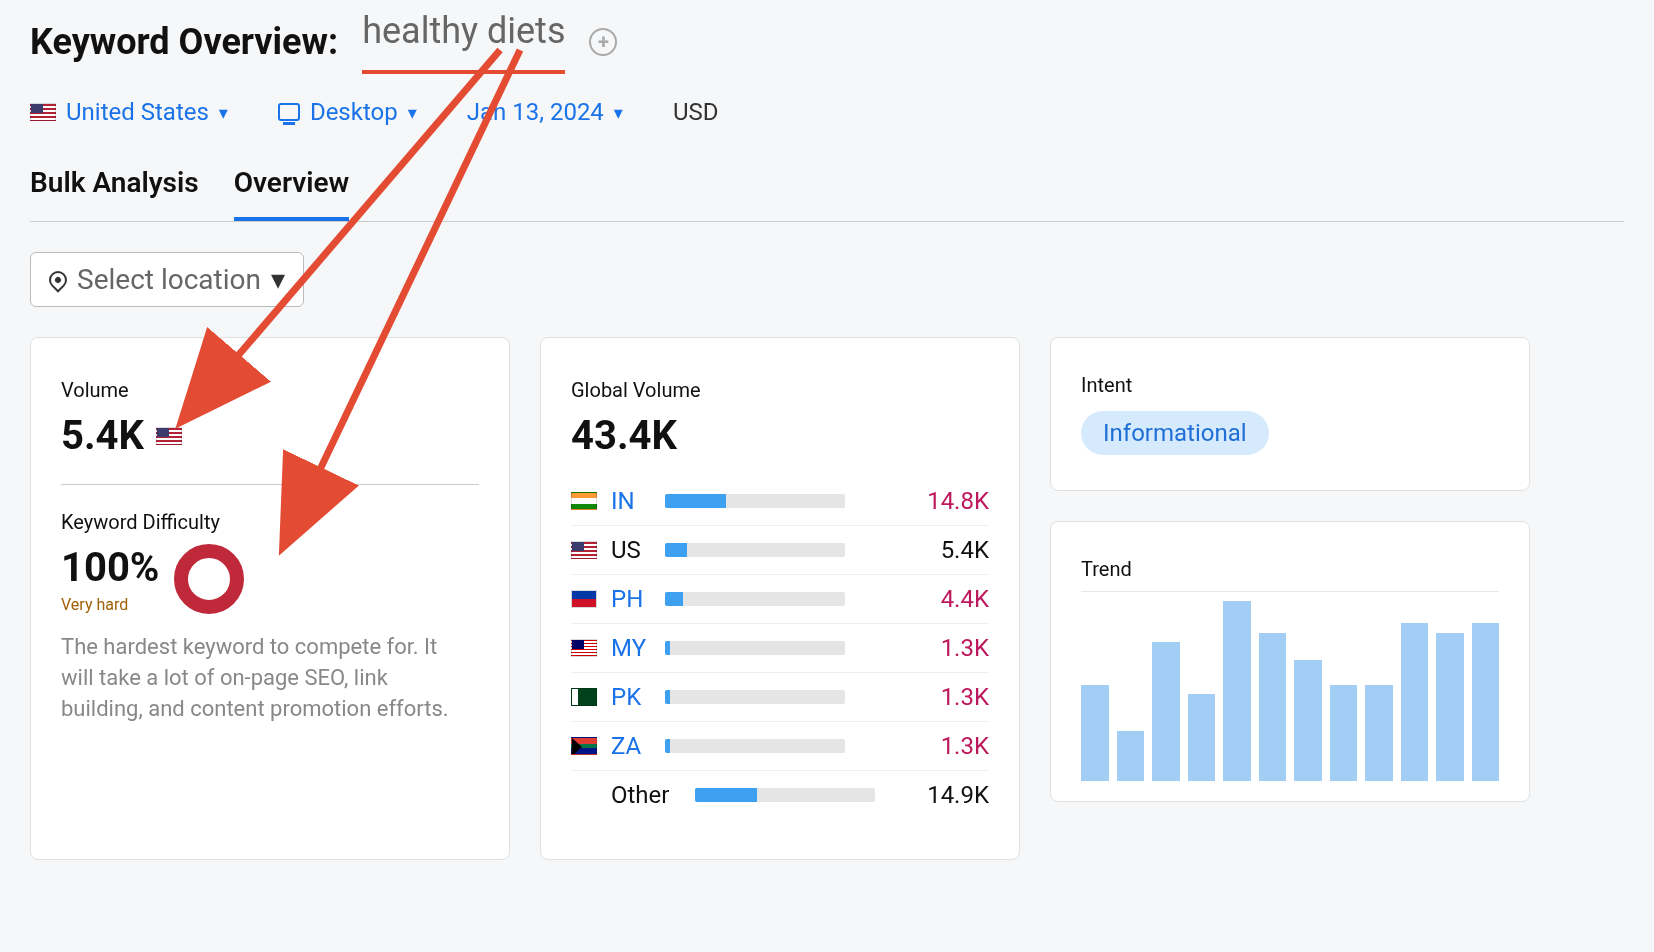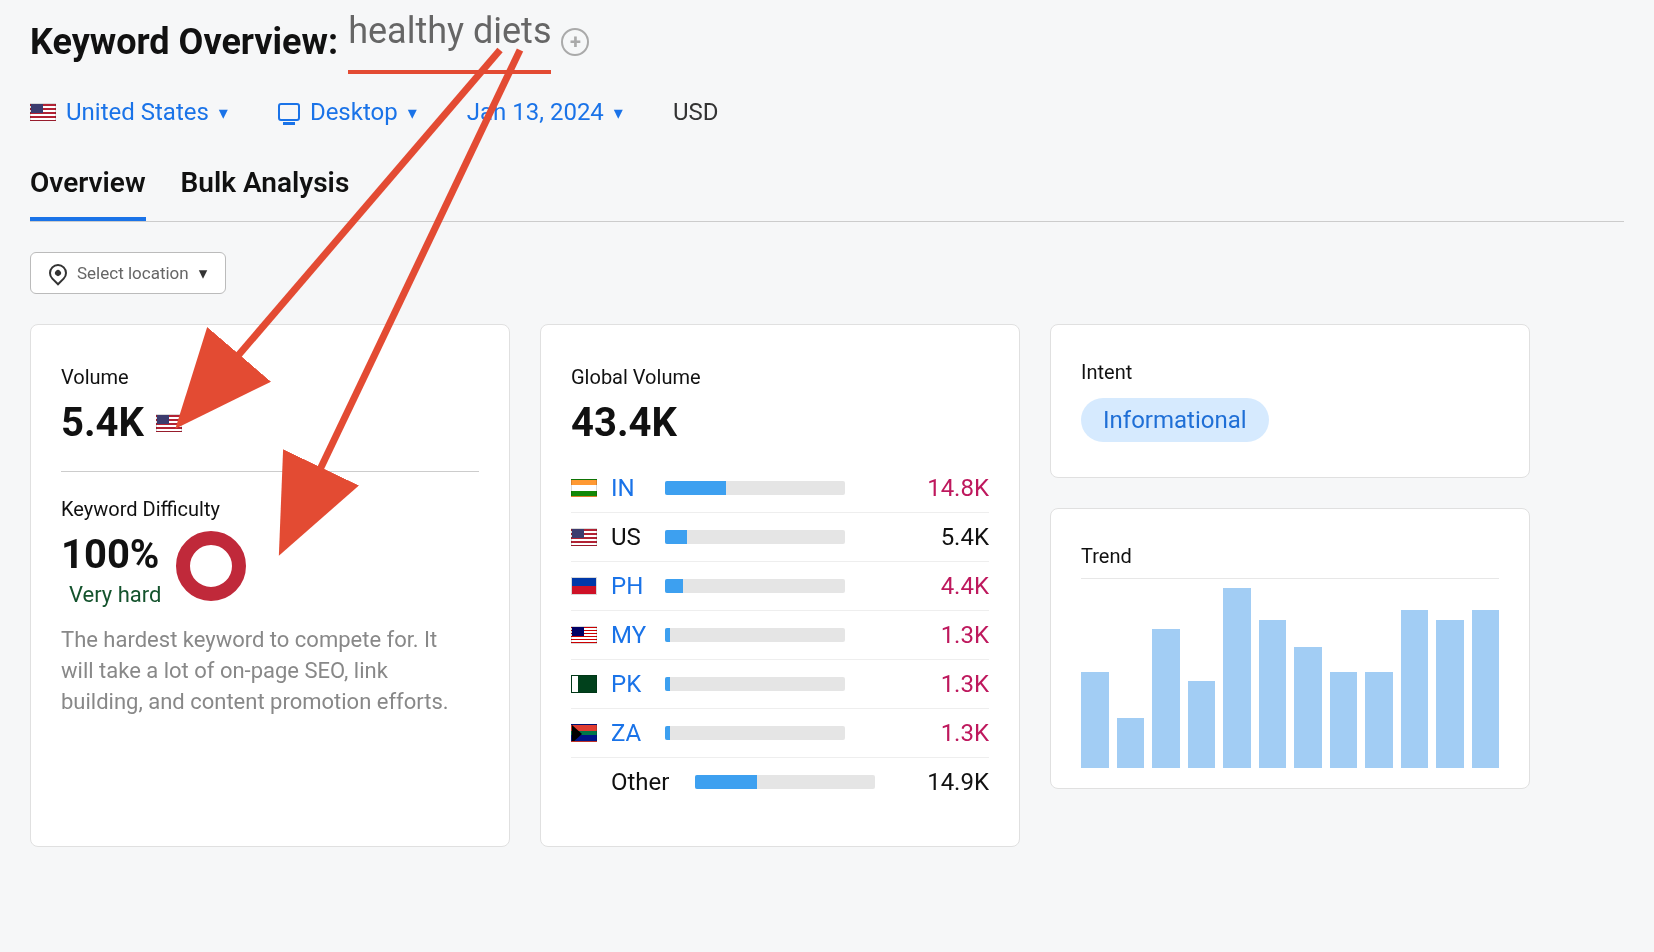--- a/index.html
+++ b/index.html
@@ -6,21 +6,21 @@
   body {
     font-family: -apple-system, BlinkMacSystemFont, "Segoe UI", Roboto, Helvetica, Arial, sans-serif;
     background: #f6f7f8;
     color: #111;
     width: 1654px;
     padding: 10px 30px 30px 30px;
     position: relative;
   }
 
   
-  .page-title { display: flex; align-items: center; gap: 10px; font-size: 36px; font-weight: 700; }
+  .page-title { display: flex; align-items: center; gap: 24px; font-size: 36px; font-weight: 700; }
   .page-title .keyword { font-weight: 400; color: #666; border-bottom: 4px solid #e34b33; padding-bottom: 18px; }
   .plus-circle {
     width: 28px; height: 28px; border: 2px solid #aaa; border-radius: 50%;
     display: inline-flex; justify-content: center; align-items: center;
     color: #aaa; font-size: 20px; line-height: 1; cursor: pointer;
   }
 
   .selectors { display: flex; align-items: center; gap: 50px; margin-top: 24px; font-size: 24px; }
   .sel { display: inline-flex; align-items: center; gap: 10px; color: #1a73e8; cursor: pointer; }
   .sel .chev { color:#1a73e8; font-size:18px; }
@@ -48,36 +48,36 @@
 
   
   .tabs { display:flex; gap:35px; margin-top:40px; border-bottom:1px solid #ccc; font-size:28px; }
   .tab { padding:0 0 18px; cursor:pointer; color:#111; font-weight:600; }
   .tab.active { border-bottom:4px solid #1a73e8; color:#111; }
   .tab.inactive { font-weight:600; }
 
   .location-select {
     display:inline-flex; align-items:center; gap:10px; margin-top:30px;
     background:#fff; border:1px solid #bbb; border-radius:6px;
-    padding:10px 18px; font-size:17px; color:#666; cursor:pointer;
+    padding:10px 18px; font-size:28px; color:#666; cursor:pointer;
   }
   .pin-icon { width:18px; height:18px; border:2px solid #333; border-radius:50% 50% 50% 0; transform:rotate(-45deg); position:relative;}
   .pin-icon::after{content:''; position:absolute; top:4px; left:4px; width:6px; height:6px; border-radius:50%; background:#333;}
 
   
   .cards { display:grid; grid-template-columns: 480px 480px 480px; gap:30px; margin-top:30px; }
   .card { background:#fff; border:1px solid #e0e0e0; border-radius:8px; padding:40px 30px; }
   .card h3 { font-size:20px; font-weight:400; color:#111; margin-bottom:10px; }
 
   .big-num { font-size:40px; font-weight:700; display:flex; align-items:center; gap:12px; }
   .divider { border-top:1px solid #ccc; margin:25px 0; }
 
   .difficulty-row { display:flex; align-items:flex-start; gap:15px;}
   .diff-ring { width:70px; height:70px; border:14px solid #c0293a; border-radius:50%; }
-  .diff-label { font-size:22px; color:#14532d; margin-top:4px;margin-left:8px;}
+  .diff-label { font-size:16px; color:#a16207; margin-top:4px;}
   .diff-desc { font-size:22px; color:#888; line-height:1.4; margin-top:18px; max-width: 400px;}
 
   
   .gv-row { display:flex; align-items:center; gap:14px; padding:10px 0; border-bottom:1px solid #eee; font-size:24px;}
   .gv-row:last-child{border-bottom:none;}
   .gv-code { color:#1a73e8; width:40px; }
   .gv-code.dark{color:#111;}
   .gv-bar { flex:1; height:14px; background:#e5e5e5; border-radius:2px; position:relative; overflow:hidden; max-width:180px;}
   .gv-bar-fill{position:absolute; left:0; top:0; bottom:0; background:#3da0f0;}
   .gv-val { margin-left:auto; width:90px; text-align:right; color:#be185d;}
@@ -121,22 +121,22 @@
   </span>
   <span class="sel">
     <span>Jan 13, 2024</span>
     <span class="chev">▾</span>
   </span>
   <span class="currency">USD</span>
 </div>
 
 
 <div class="tabs">
+  <div class="tab inactive">Bulk Analysis</div>
   <div class="tab active">Overview</div>
-  <div class="tab inactive">Bulk Analysis</div>
 </div>
 
 <div class="location-select">
   <span class="pin-icon"></span>
   <span>Select location</span>
   <span class="chev" style="color:#333">▾</span>
 </div>
 
 
 <div class="cards">

